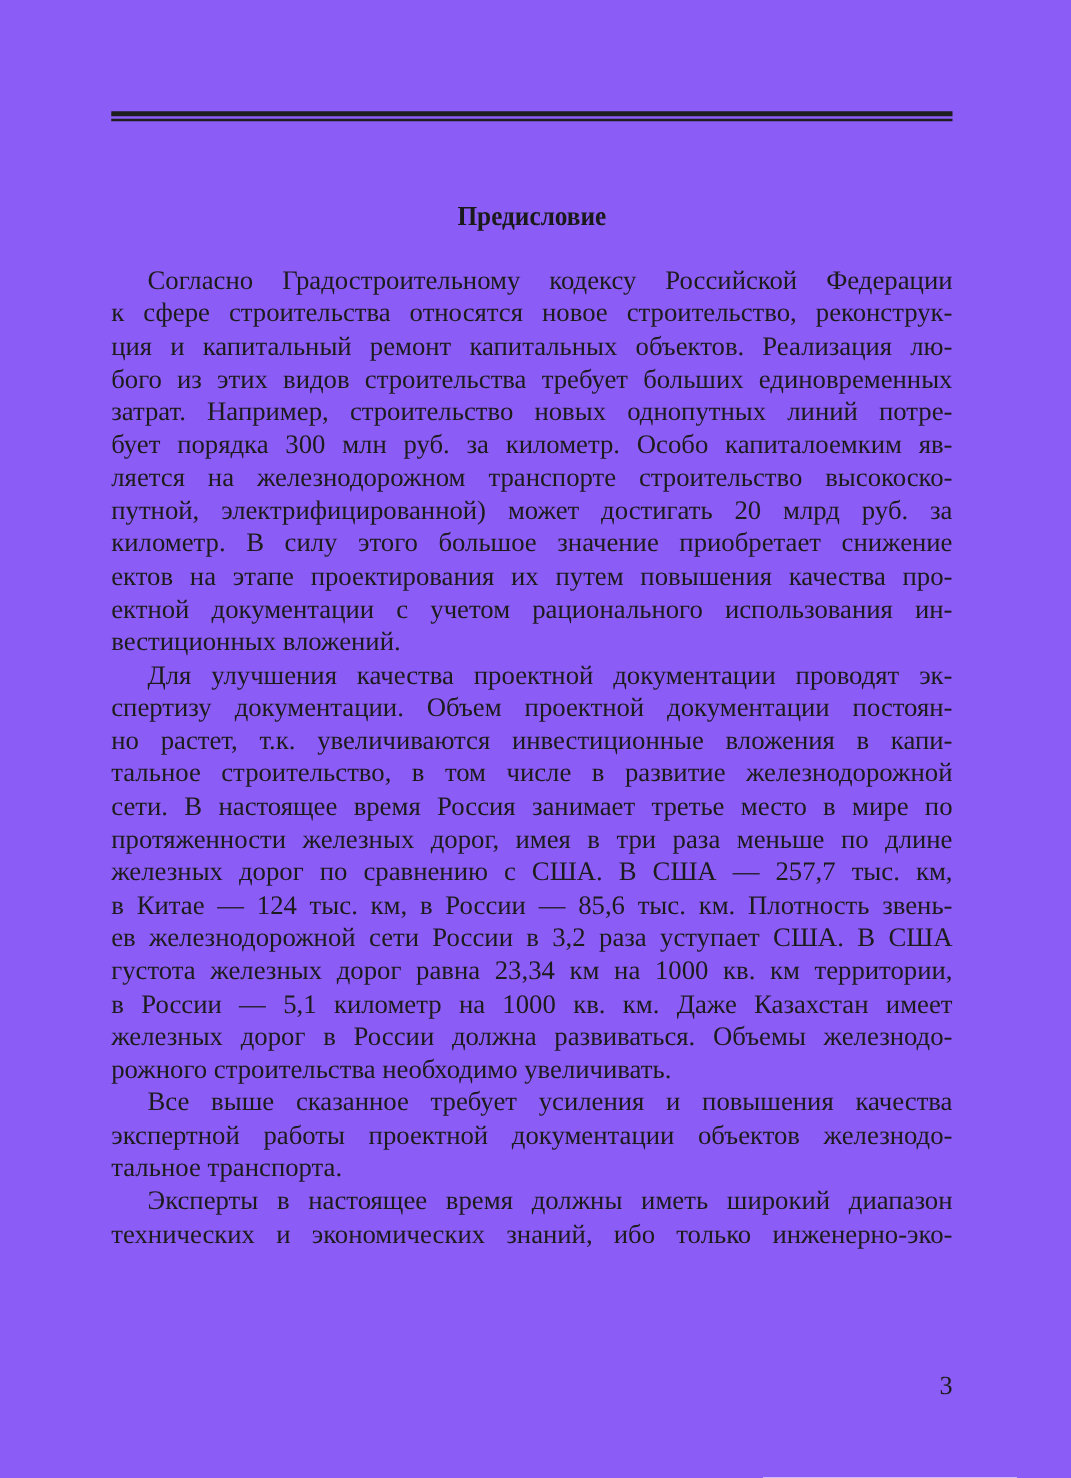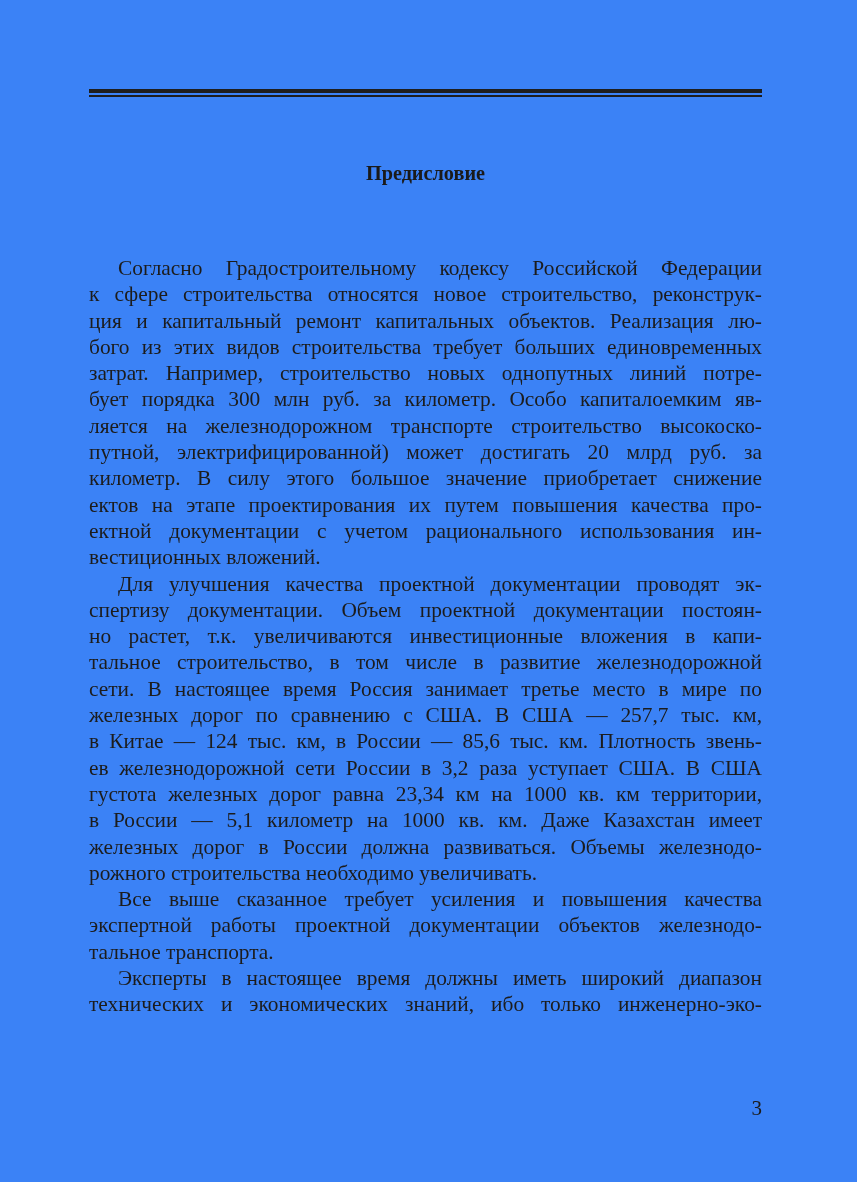--- a/index.html
+++ b/index.html
@@ -1,30 +1,30 @@
 <!DOCTYPE html>
 <html><head>
 <meta charset="utf-8">
 <style>
   html, body { margin: 0; padding: 0; background: #ffffff; }
   body { width: 857px; height: 1182px; position: relative; overflow: hidden; }
-  .page { position: absolute; left: 0; top: 0; width: 857px; height: 1182px; background: #3b82f6; }
+  .page { position: absolute; left: 0; top: 0; width: 857px; height: 1182px; background: #8b5cf6; }
   .rule-thick { position: absolute; left: 89px; top: 89px; width: 673px; height: 4px; background: #1e1e1e; }
   .rule-thin { position: absolute; left: 89px; top: 95px; width: 673px; height: 1.5px; background: #1e1e1e; }
   .title {
     position: absolute; left: 89px; top: 160px; width: 673px;
     text-align: center;
     font-family: "Liberation Serif", serif;
     font-weight: bold; font-size: 22px; color: #1a1a1a;
     transform: scaleX(0.92);
   }
   .body-text {
     position: absolute; left: 89px; top: 211px; width: 673px;
     font-family: "Liberation Serif", serif;
-    font-size: 21.4px; line-height: 26.3px; color: #1c1c1c; margin-top: 44px;
+    font-size: 21.4px; line-height: 26.3px; color: #1c1c1c;
   }
   .line {
     display: block; white-space: nowrap; text-align: justify;
     text-align-last: justify; height: 26.3px;
   }
   .line.last { text-align-last: left; }
   .line.indent { padding-left: 29px; }
   .page-number {
     position: absolute; left: 700px; top: 1096px; width: 62px; text-align: right;
     font-family: "Liberation Serif", serif; font-size: 21px; color: #1c1c1c;
@@ -53,20 +53,21 @@
         <span class="line">ектов на этапе проектирования их путем повышения качества про-</span>
         <span class="line">ектной документации с учетом рационального использования ин-</span>
         <span class="line last">вестиционных вложений.</span>
       </div>
       <div>
         <span class="line indent">Для улучшения качества проектной документации проводят эк-</span>
         <span class="line">спертизу документации. Объем проектной документации постоян-</span>
         <span class="line">но растет, т.к. увеличиваются инвестиционные вложения в капи-</span>
         <span class="line">тальное строительство, в том числе в развитие железнодорожной</span>
         <span class="line">сети. В настоящее время Россия занимает третье место в мире по</span>
+        <span class="line">протяженности железных дорог, имея в три раза меньше по длине</span>
         <span class="line">железных дорог по сравнению с США. В США — 257,7 тыс. км,</span>
         <span class="line">в Китае — 124 тыс. км, в России — 85,6 тыс. км. Плотность звень-</span>
         <span class="line">ев железнодорожной сети России в 3,2 раза уступает США. В США</span>
         <span class="line">густота железных дорог равна 23,34 км на 1000 кв. км территории,</span>
         <span class="line">в России — 5,1 километр на 1000 кв. км. Даже Казахстан имеет</span>
         <span class="line">железных дорог в России должна развиваться. Объемы железнодо-</span>
         <span class="line last">рожного строительства необходимо увеличивать.</span>
       </div>
       <div>
         <span class="line indent">Все выше сказанное требует усиления и повышения качества</span>

